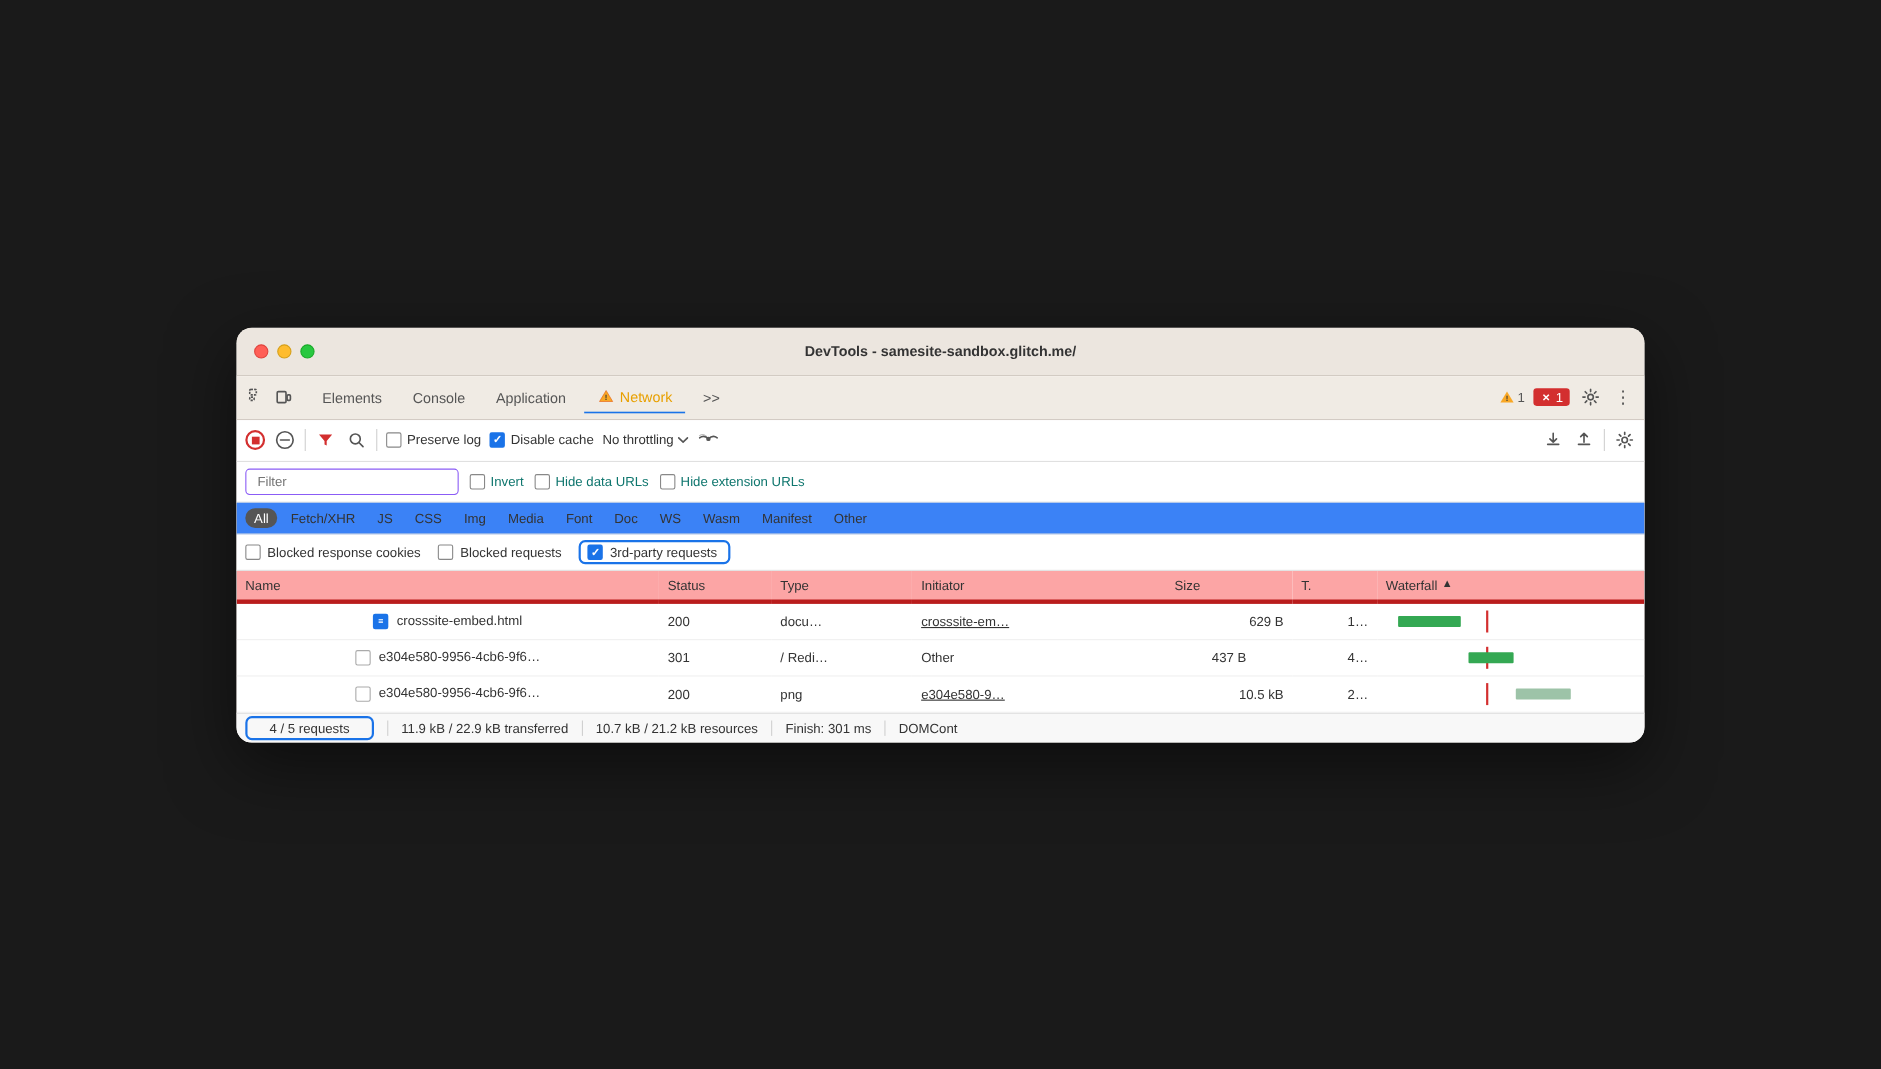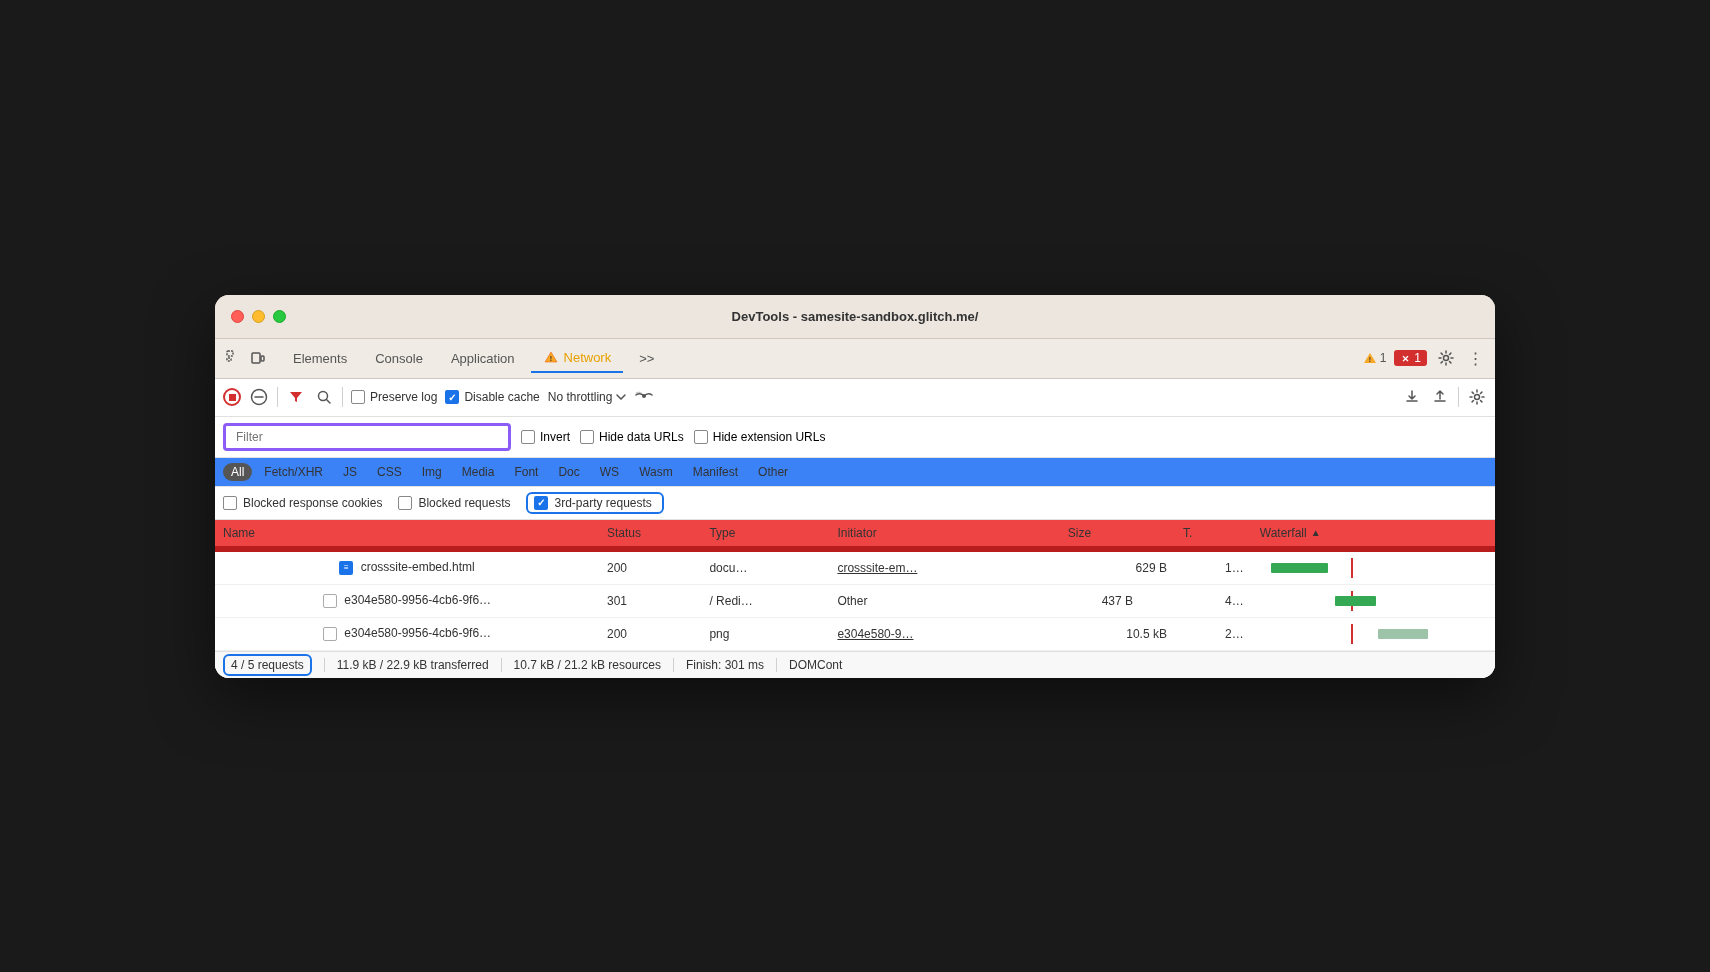--- a/index.html
+++ b/index.html
@@ -176,34 +176,34 @@
     
     .filter-bar {
       display: flex;
       align-items: center;
       padding: 6px 8px;
       gap: 10px;
       border-bottom: 1px solid #e0e0e0;
       background: #fff;
     }
     .filter-input {
-      border: 3px solid #8b5cf6;
+      border: 1px solid #8b5cf6;
       border-radius: 4px;
       padding: 4px 10px;
       font-size: 12px;
-      width: 288px;
+      width: 194px;
       color: #333;
       outline: none;
     }
     .filter-option {
       display: flex;
       align-items: center;
       gap: 5px;
       font-size: 12px;
-      color: #000000;
+      color: #0f766e;
     }
     
     .type-filter-bar {
       display: flex;
       align-items: flex-start;
       padding: 5px 8px;
       gap: 4px;
       border-bottom: 1px solid #e0e0e0;
       background: #3b82f6;
     }
@@ -245,22 +245,22 @@
       border-radius: 6px;
       padding: 2px 10px 2px 6px;
     }
     
     .network-table {
       width: 100%;
       border-collapse: collapse;
       font-size: 12px;
     }
     .network-table th {
-      background: #ef4444;
-      border-bottom: 6px solid #b91c1c;
+      background: #fca5a5;
+      border-bottom: 4px solid #b91c1c;
       padding: 6px 8px;
       text-align: left;
       font-weight: 500;
       color: #333;
       font-size: 12px;
       cursor: pointer;
       white-space: nowrap;
     }
     .network-table td {
       padding: 6px 8px;
@@ -337,21 +337,21 @@
     }
     .status-section {
       padding: 0 12px;
       border-right: 1px solid #d0d0d0;
     }
     .status-section:first-child { padding-left: 0; }
     .status-section:last-child { border-right: none; }
     .requests-highlight {
       border: 2px solid #1a73e8;
       border-radius: 6px;
-      padding: 2px 6px;
+      padding: 2px 20px;
       font-weight: 500;
     }
     
     .devtools-icons {
       display: flex;
       align-items: center;
       gap: 2px;
       margin-right: 8px;
     }
     .dt-icon {

